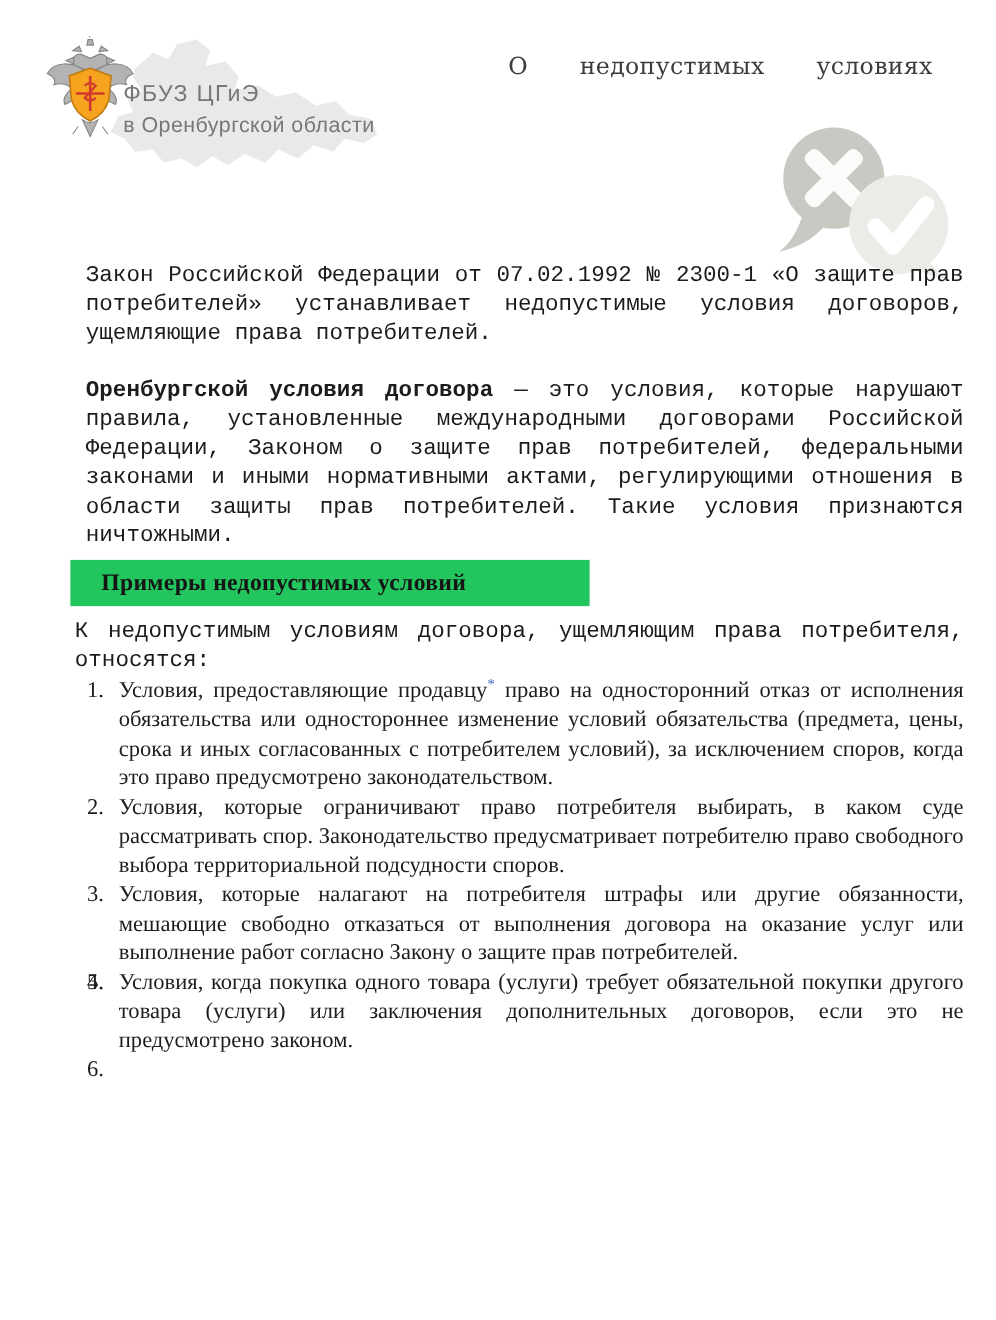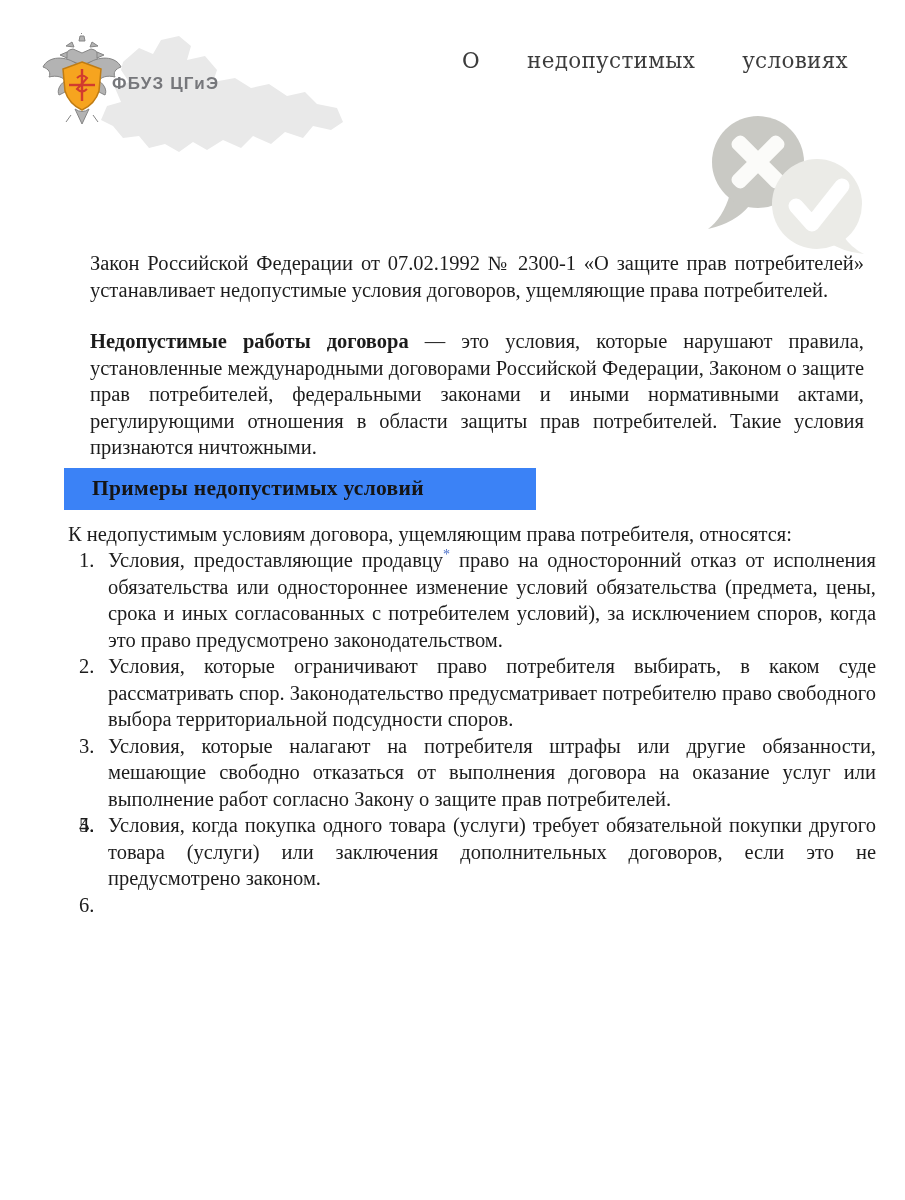--- a/index.html
+++ b/index.html
@@ -7,45 +7,45 @@
     position:relative;width:905px;height:1200px;background:#ffffff;overflow:hidden;
     font-family:"Liberation Serif", serif;color:#1c1c1c;
   }
   
   .map-svg{position:absolute;left:95px;top:26px;}
   .emblem-svg{position:absolute;left:38px;top:33px;}
   .org-name{
     position:absolute;left:112px;top:74px;
     font-family:"Liberation Sans", sans-serif;color:#76777b;
   }
-  .org-line1{font-size:17px;letter-spacing:1.2px;font-weight:bold;}
+  .org-line1{font-size:21px;letter-spacing:1.2px;}
   .org-line2{font-size:19.5px;margin-top:5px;letter-spacing:0.4px;}
   .doc-title{
     position:absolute;left:462px;top:46px;width:386px;
     font-family:"DejaVu Serif", serif;font-size:21.5px;line-height:29.5px;
     color:#3c3c3c;letter-spacing:0.3px;
   }
   .t-line{text-align:left;}
   .t-line.j{text-align:justify;text-align-last:justify;}
   .bubbles-svg{position:absolute;left:696px;top:106px;}
   
   .content{
     position:absolute;left:64px;top:238px;width:812px;
     font-size:20.5px;line-height:26.5px;
   }
-  .para{margin:12px;padding-left:14px;text-align:justify;}
+  .para{margin:0;padding-left:14px;text-align:justify;font-family:Liberation Mono, monospace;}
   .p1{margin-bottom:25px;}
   .p2{margin-bottom:7px;}
   .para b{font-weight:bold;}
   .section-heading{
-    margin:0 0 11px 0;width:444px;height:42px;background:#3b82f6;
+    margin:0 0 11px 0;width:444px;height:42px;background:#22c55e;
     padding-left:28px;display:flex;align-items:center;
     font-weight:bold;font-size:21.5px;color:#151515;letter-spacing:0.3px;
   }
-  .leadin{margin:0;padding-left:4px;text-align:justify;}
+  .leadin{margin:0;padding-left:4px;text-align:justify;font-family:Liberation Mono, monospace;}
   ol.cond-list{list-style:none;margin:0;padding:0;}
   ol.cond-list li{position:relative;padding-left:44px;text-align:justify;}
   ol.cond-list .num{position:absolute;left:15px;top:0;}
   sup.note{font-size:14px;color:#4a6fc8;line-height:0;}
 </style>
 </head>
 <body>
 
 <div class="page">
 
@@ -77,20 +77,21 @@
 
     <g fill="none" stroke="#d23b2e" stroke-width="2.4">
       <path d="M44 36 v32"></path>
       <path d="M31 52 h26"></path>
       <path d="M39 45 q5 -5 10 0 q-5 6 -10 11 q5 5 10 0" stroke-width="2"></path>
     </g>
   </svg>
 
   <div class="org-name">
     <div class="org-line1">ФБУЗ ЦГиЭ</div>
+    <div class="org-line2">в Оренбургской области</div>
   </div>
 
   <div class="doc-title">
     <div class="t-line j">О недопустимых условиях</div>
   </div>
 
   <svg class="bubbles-svg" width="178" height="148" viewBox="0 0 178 148">
     <g>
       <path d="M34 88 Q27 112 12 123 Q39 117 53 100 Z" fill="#c9c9c4"></path>
       <circle cx="62" cy="56" r="46" fill="#c9c9c4"></circle>
@@ -103,21 +104,21 @@
       <path d="M146 128 Q155 142 168 148 Q146 146 131 135 Z" fill="#ebebe7"></path>
       <circle cx="121" cy="98" r="45" fill="#ebebe7"></circle>
       <path d="M100 100 L116 118 L146 80" stroke="#ffffff" stroke-width="15" fill="none" stroke-linecap="round" stroke-linejoin="round"></path>
     </g>
   </svg>
 
   <div class="content">
 
     <p class="para p1">Закон Российской Федерации от 07.02.1992 № 2300-1 «О защите прав потребителей» устанавливает недопустимые условия договоров, ущемляющие права потребителей.</p>
 
-    <p class="para p2"><b>Недопустимые работы договора</b><span> — это условия, которые нарушают правила, установленные международными договорами Российской Федерации, Законом о защите прав потребителей, федеральными законами и иными нормативными актами, регулирующими отношения в области защиты прав потребителей. Такие условия признаются ничтожными.</span></p>
+    <p class="para p2"><b>Оренбургской условия договора</b><span> — это условия, которые нарушают правила, установленные международными договорами Российской Федерации, Законом о защите прав потребителей, федеральными законами и иными нормативными актами, регулирующими отношения в области защиты прав потребителей. Такие условия признаются ничтожными.</span></p>
 
     <div class="section-heading">
       <span>Примеры недопустимых условий</span>
     </div>
 
     <p class="leadin">К недопустимым условиям договора, ущемляющим права потребителя, относятся:</p>
 
     <ol class="cond-list">
       <li>
         <span class="num">1.</span>

